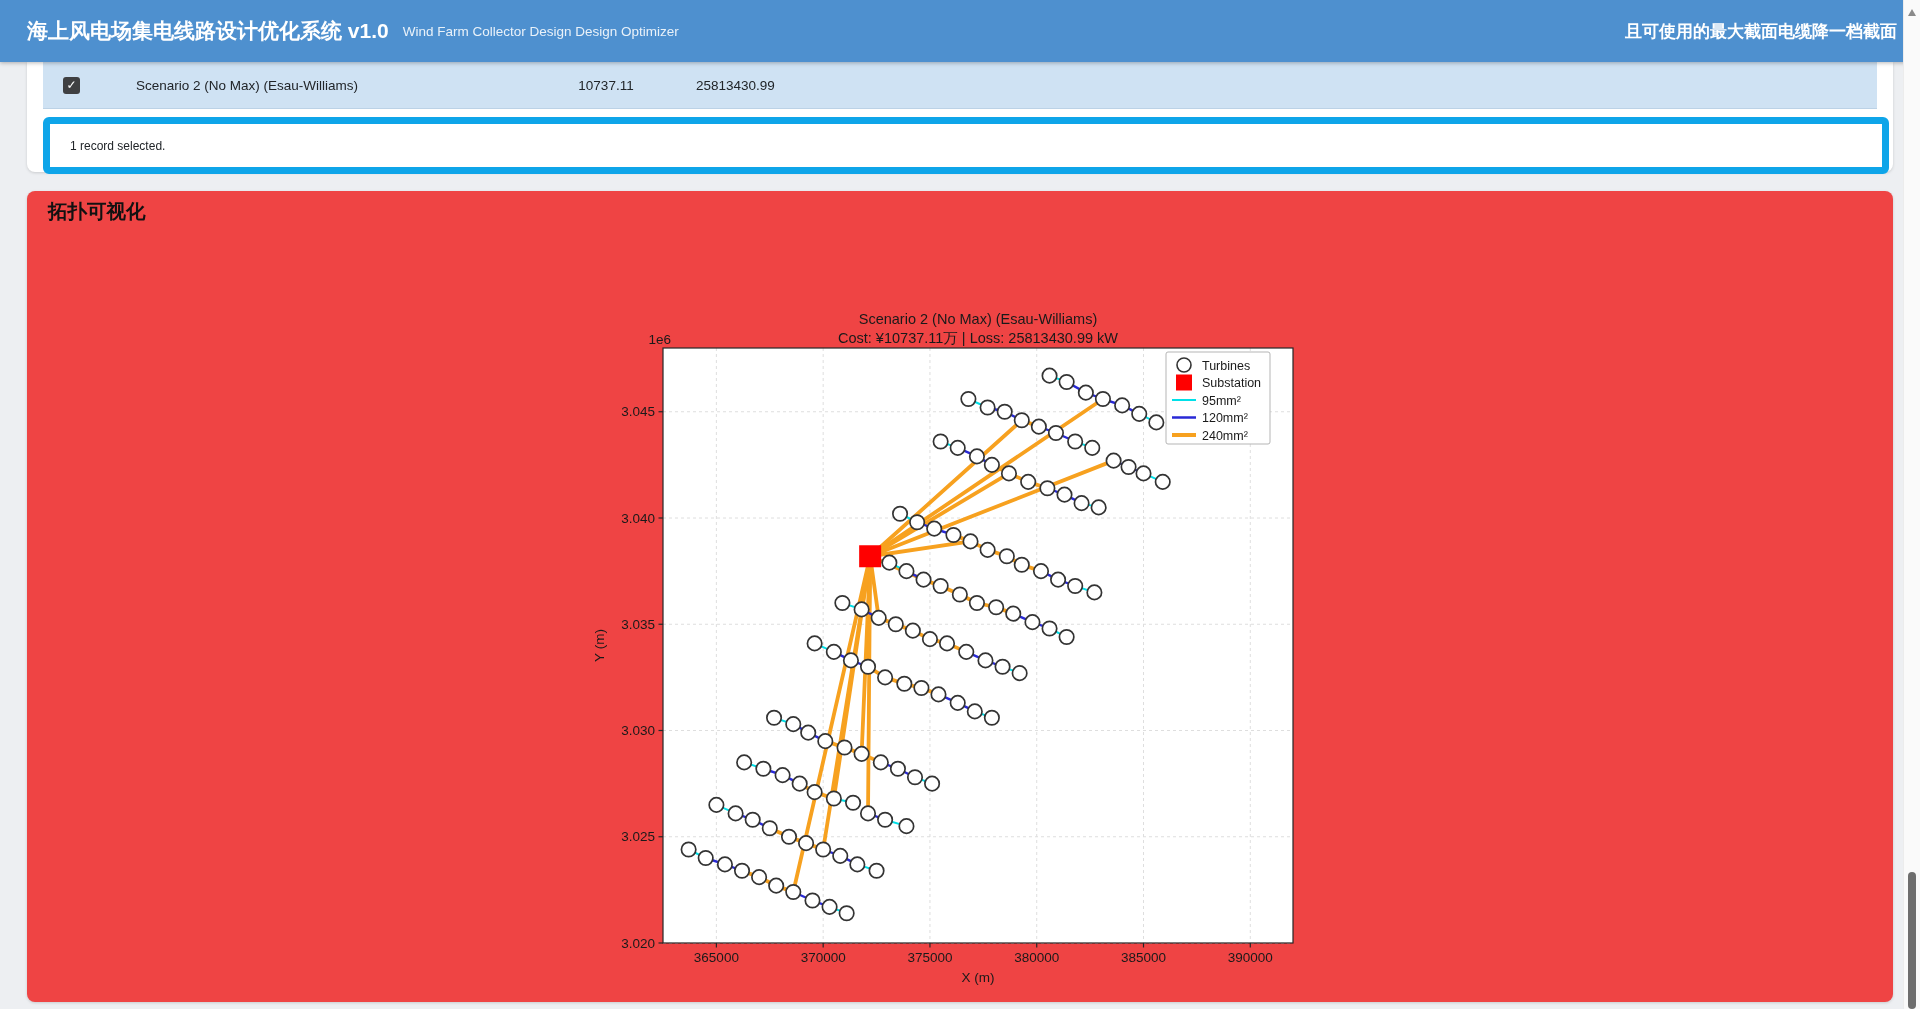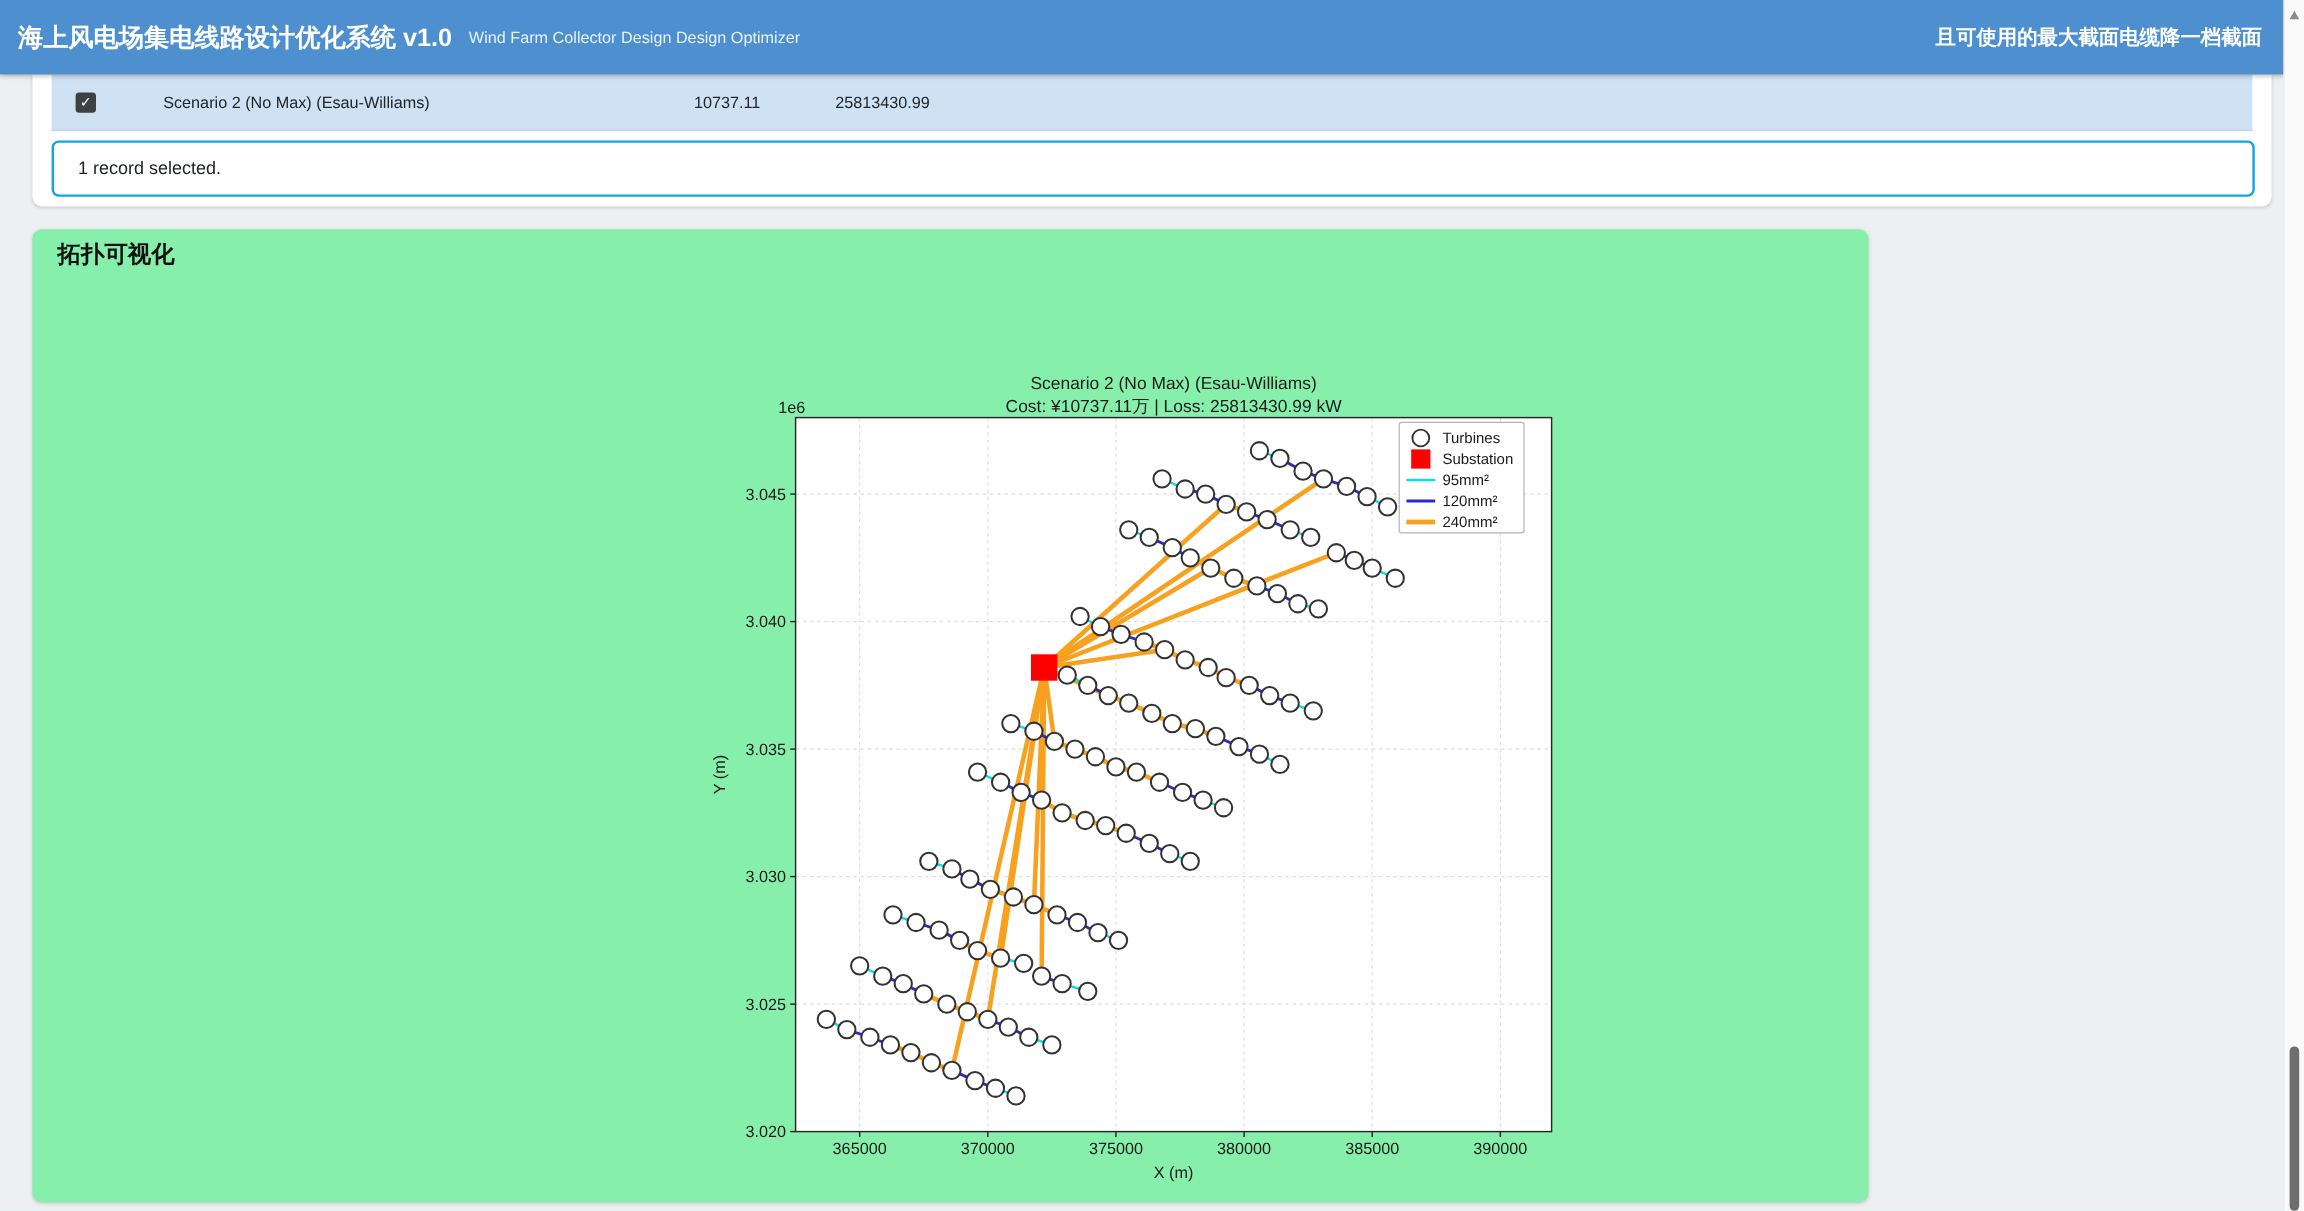--- a/index.html
+++ b/index.html
@@ -1,40 +1,40 @@
 <!DOCTYPE html>
 <html><head>
 <meta charset="utf-8">
 <style>
   html,body{margin:0;padding:0;width:1920px;height:1009px;overflow:hidden;
     background:#edeff2;font-family:"Liberation Sans",sans-serif;color:#212529;}
   .abs{position:absolute;}
   
   #header{left:0;top:0;width:1903px;height:62px;background:#4e90cf;
-    box-shadow:0 1px 4px rgba(0,0,0,.28);display:flex;align-items:center;z-index:5;}
+    box-shadow:0 1px 4px rgba(0,0,0,.28);display:flex;align-items:center;z-index:5;padding-left:12px;}
   #header .h-title{color:#fff;font-size:21px;font-weight:bold;margin-left:15px;white-space:nowrap;}
   #header .h-sub{color:rgba(255,255,255,.88);font-size:13.5px;margin-left:14px;white-space:nowrap;}
   #header .h-org{color:#fff;font-size:17px;font-weight:bold;margin-left:auto;margin-right:18px;white-space:nowrap;}
   
   #card1{left:27px;top:62px;width:1866px;height:110px;background:#fff;
     border-radius:0 0 8px 8px;box-shadow:0 1px 3px rgba(0,0,0,.15);}
   #selrow{left:16px;top:0;width:1834px;height:46px;background:#cfe2f3;
     display:flex;align-items:center;font-size:13.5px;border-bottom:1px solid #bcd2e6;cursor:default;}
   .cell-check{width:93px;display:flex;align-items:center;}
   .checkbox{width:17px;height:17px;margin-left:20px;background:#3f4042;border-radius:3px;
     display:flex;align-items:center;justify-content:center;color:#fff;font-size:12px;line-height:1;cursor:pointer;}
   .cell-name{width:380px;white-space:nowrap;overflow:hidden;}
   .cell-cost{width:180px;text-align:center;}
   .cell-loss{width:170px;}
   .cell-desc{flex:1;margin-left:31px;white-space:nowrap;overflow:hidden;}
-  #tfooter{left:16px;top:55px;width:1832px;height:43px;border:2px solid #0ea5e9;border-radius:6px;
-    display:flex;align-items:center;font-size:15px;}
+  #tfooter{left:16px;top:55px;width:1832px;height:43px;border:7px solid #0ea5e9;border-radius:6px;
+    display:flex;align-items:center;font-size:12px;}
   #tfooter span{margin-left:20px;}
   
-  #card2{left:27px;top:191px;width:1530px;height:811px;background:#86efac;
+  #card2{left:27px;top:191px;width:1866px;height:811px;background:#ef4444;
     border-radius:8px;box-shadow:0 1px 3px rgba(0,0,0,.15);}
   #sec-title{left:21px;top:7px;font-size:19.5px;font-weight:bold;color:#111;}
   #topo-svg{position:absolute;left:513px;top:109px;}
   #topo-svg text{font-family:"Liberation Sans",sans-serif;fill:#1a1a1a;}
   
   #scrollbar{left:1903px;top:0;width:17px;height:1009px;background:#fafafa;border-left:1px solid #ececec;z-index:6;}
   #scroll-up{position:absolute;left:4px;top:9px;width:0;height:0;
     border-left:4.5px solid transparent;border-right:4.5px solid transparent;border-bottom:7px solid #8a8a8a;}
   #scroll-thumb{position:absolute;left:4px;top:872px;width:8px;height:137px;background:#6e6e6e;border-radius:4px;}
 </style>

